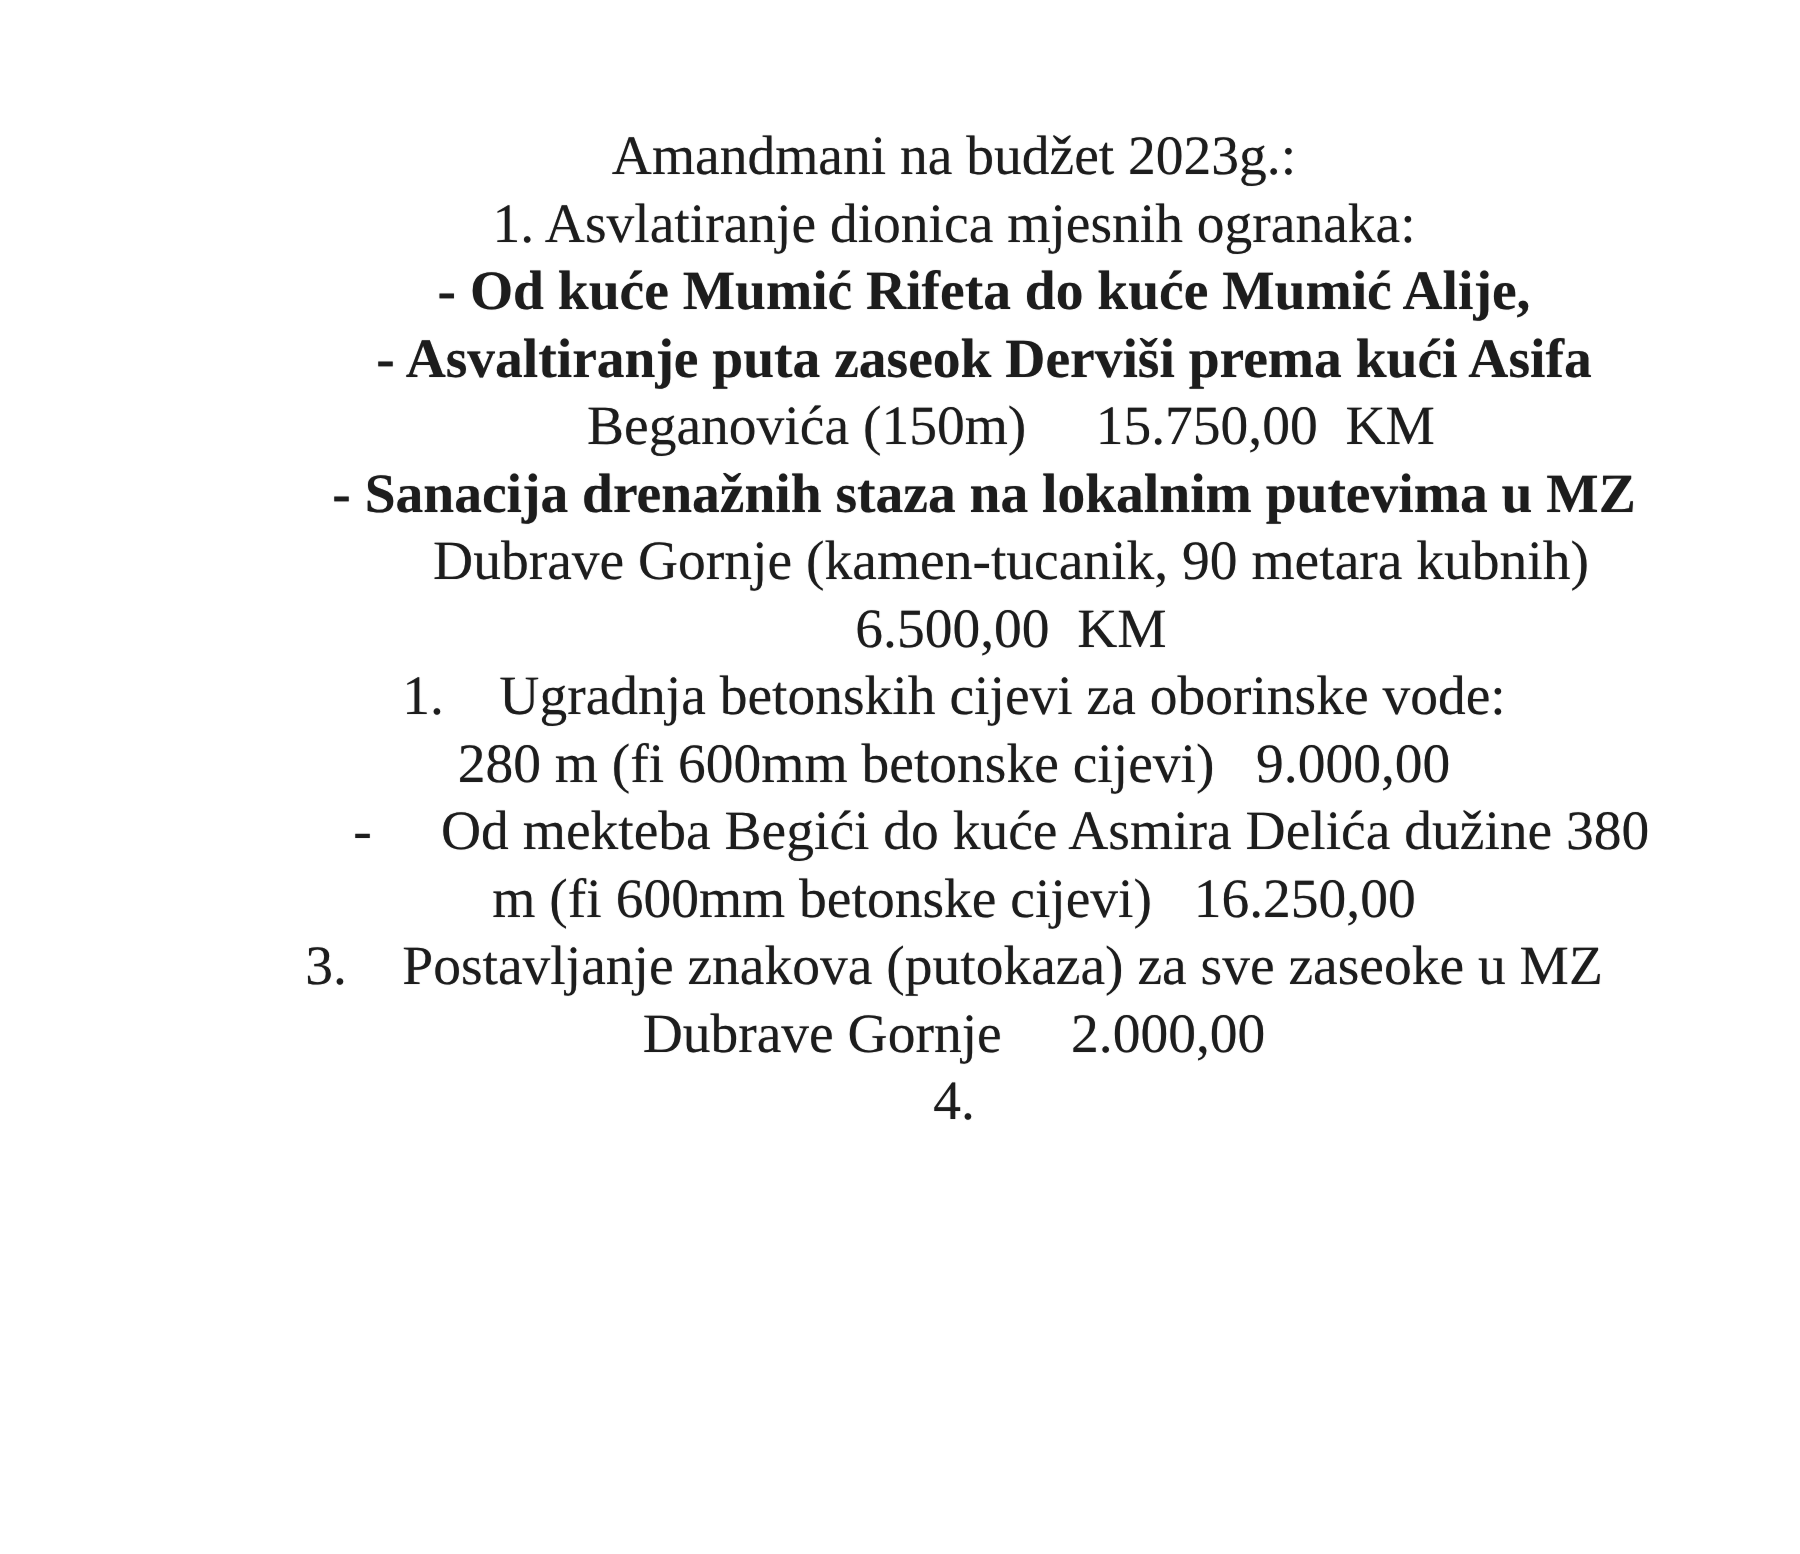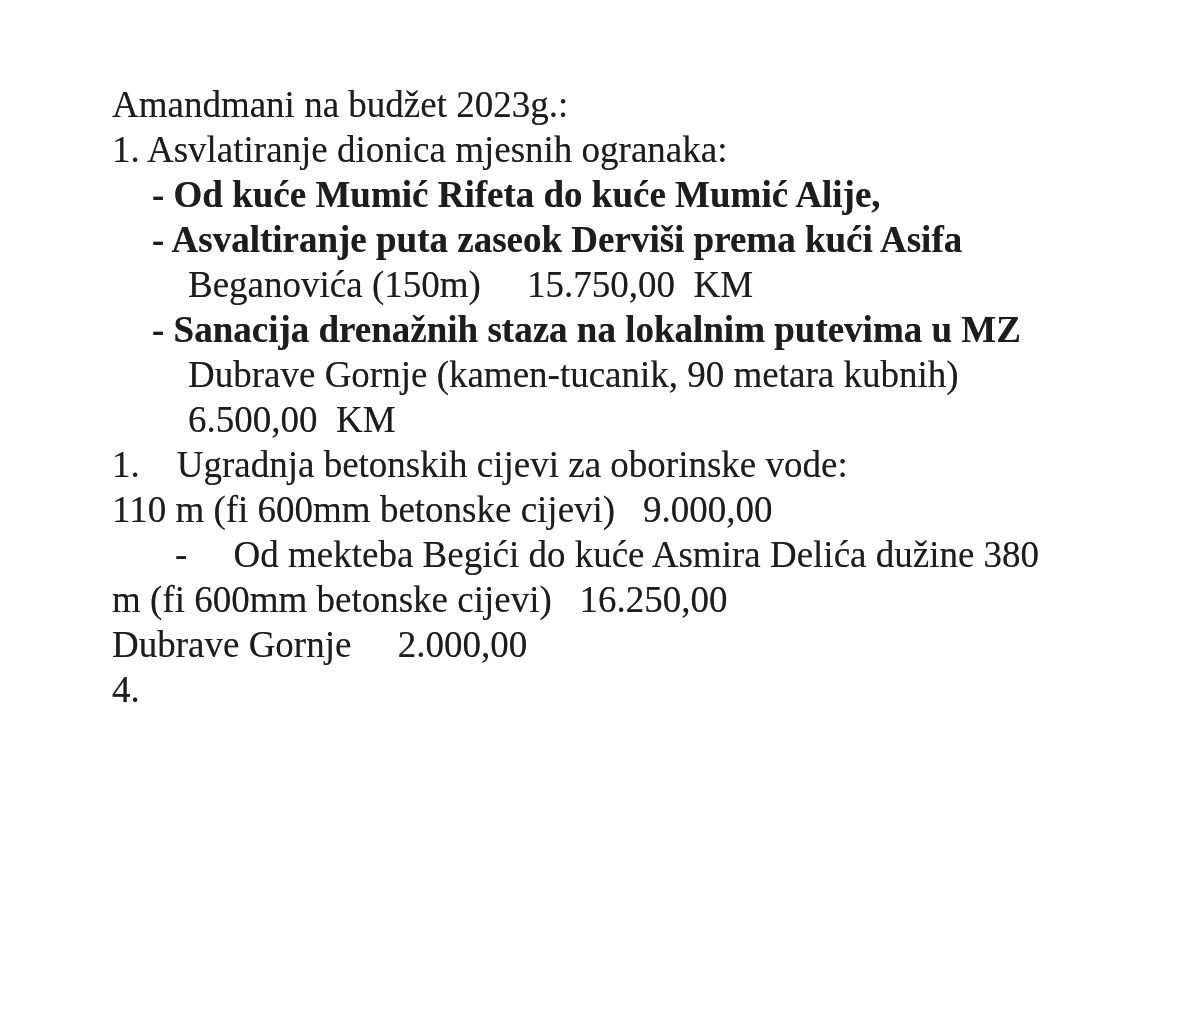--- a/index.html
+++ b/index.html
@@ -19,20 +19,21 @@
     width: 1200px;
     height: 1036px;
     box-sizing: border-box;
     padding: 82px 40px 0 112px;
     font-family: "Liberation Serif", "DejaVu Serif", serif;
     font-size: 37px;
     line-height: 45px;
     color: #1d1d1d;
     
     text-shadow: 0 0 0.6px rgba(20, 20, 20, 0.55);
+    text-align: center;
   }
   .line {
     white-space: pre;      
     height: 45px;
   }
   .ind-0 { padding-left: 0; }
   .ind-1 { padding-left: 40px; font-weight: bold; }   
   .ind-2 { padding-left: 76px; }   
   .ind-3 { padding-left: 63px; }   
 </style>
@@ -42,18 +43,19 @@
 <div class="doc-page" style="color: rgb(29, 29, 29);">
   <div class="line ind-0">Amandmani na budžet 2023g.:</div>
   <div class="line ind-0">1. Asvlatiranje dionica mjesnih ogranaka:</div>
   <div class="line ind-1">- Od kuće Mumić Rifeta do kuće Mumić Alije,</div>
   <div class="line ind-1">- Asvaltiranje puta zaseok Derviši prema kući Asifa</div>
   <div class="line ind-2">Beganovića (150m)     15.750,00  KM</div>
   <div class="line ind-1">- Sanacija drenažnih staza na lokalnim putevima u MZ</div>
   <div class="line ind-2">Dubrave Gornje (kamen-tucanik, 90 metara kubnih)</div>
   <div class="line ind-2">6.500,00  KM</div>
   <div class="line ind-0">1.    Ugradnja betonskih cijevi za oborinske vode:</div>
-  <div class="line ind-0">110 m (fi 600mm betonske cijevi)   9.000,00</div>
+  <div class="line ind-0">280 m (fi 600mm betonske cijevi)   9.000,00</div>
   <div class="line ind-3">-     Od mekteba Begići do kuće Asmira Delića dužine 380</div>
   <div class="line ind-0">m (fi 600mm betonske cijevi)   16.250,00</div>
+  <div class="line ind-0">3.    Postavljanje znakova (putokaza) za sve zaseoke u MZ</div>
   <div class="line ind-0">Dubrave Gornje     2.000,00</div>
   <div class="line ind-0">4.</div>
 </div>
 
 </body></html>

